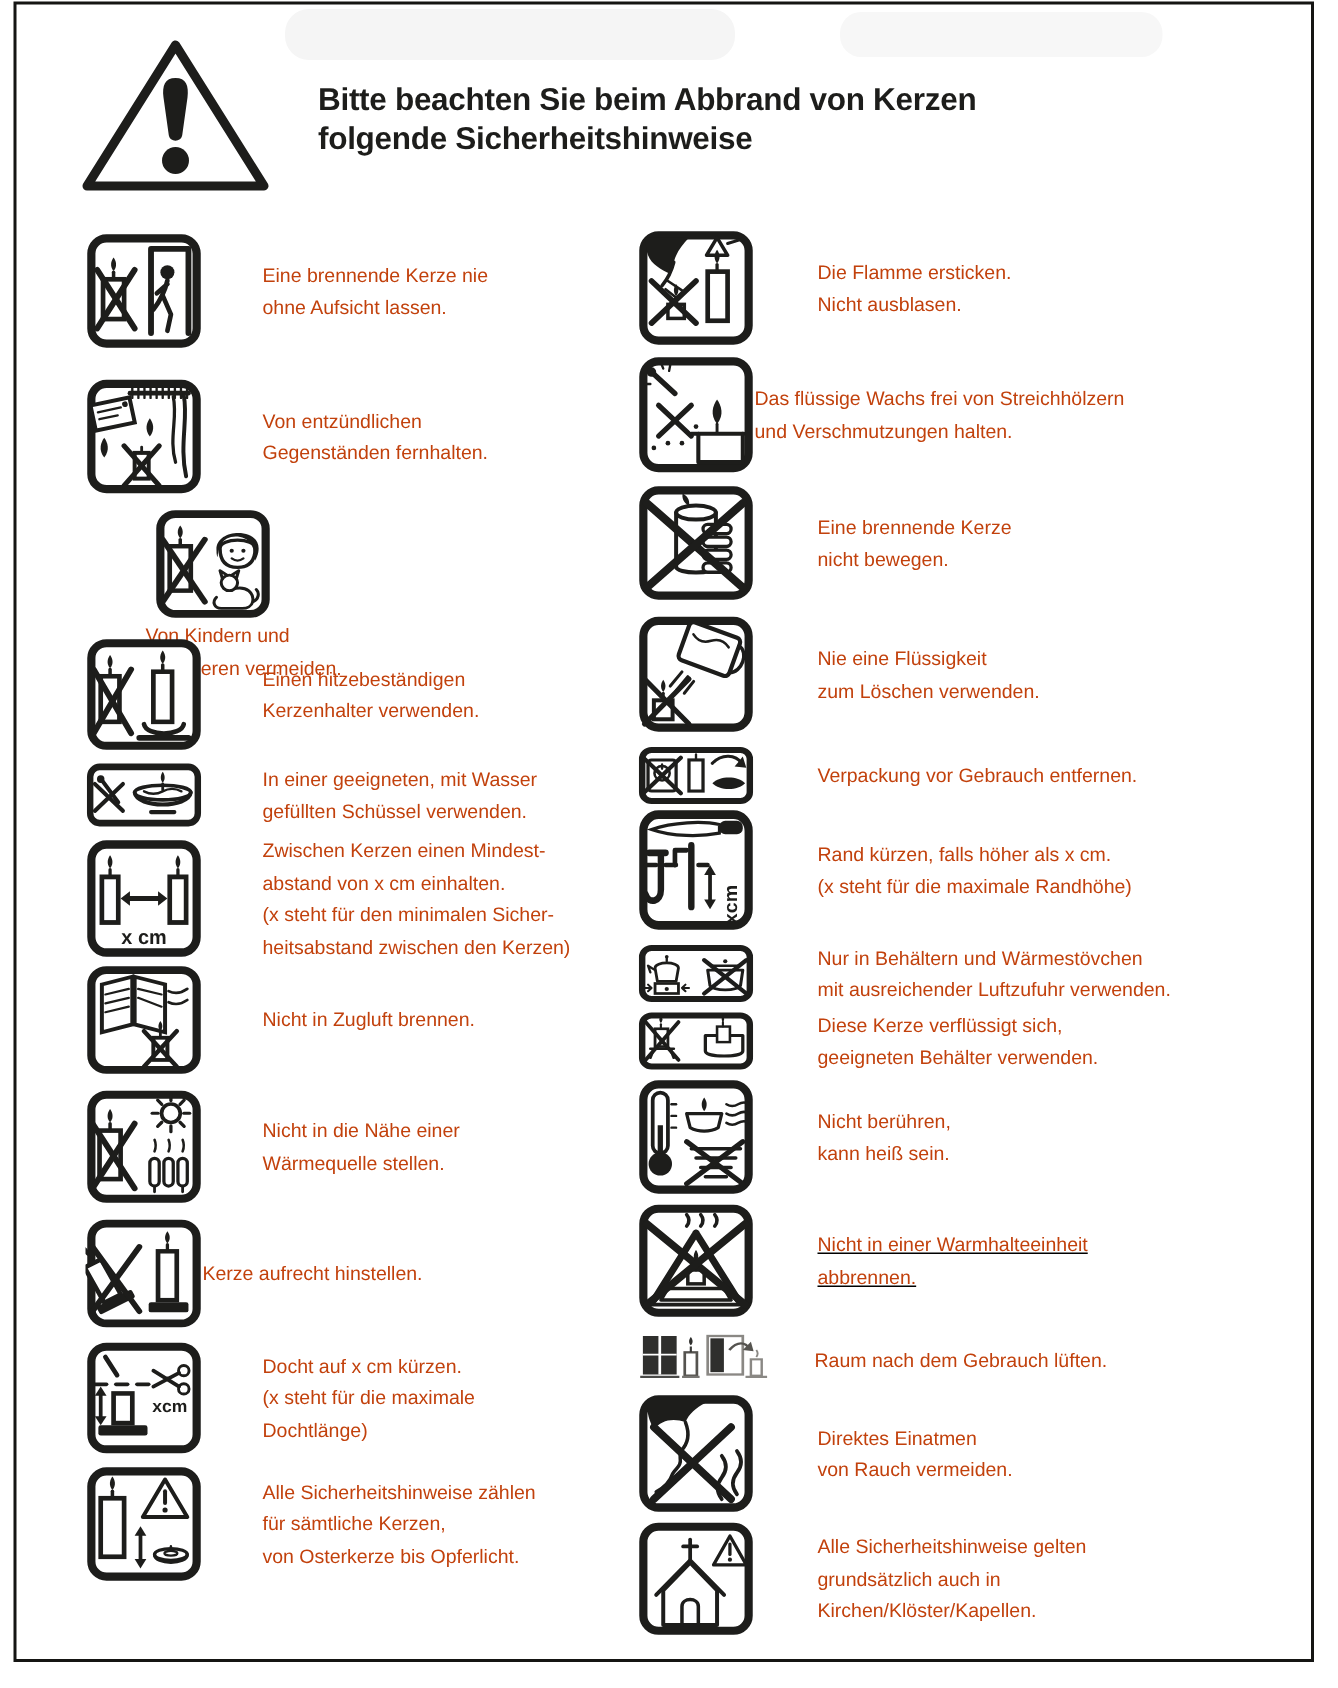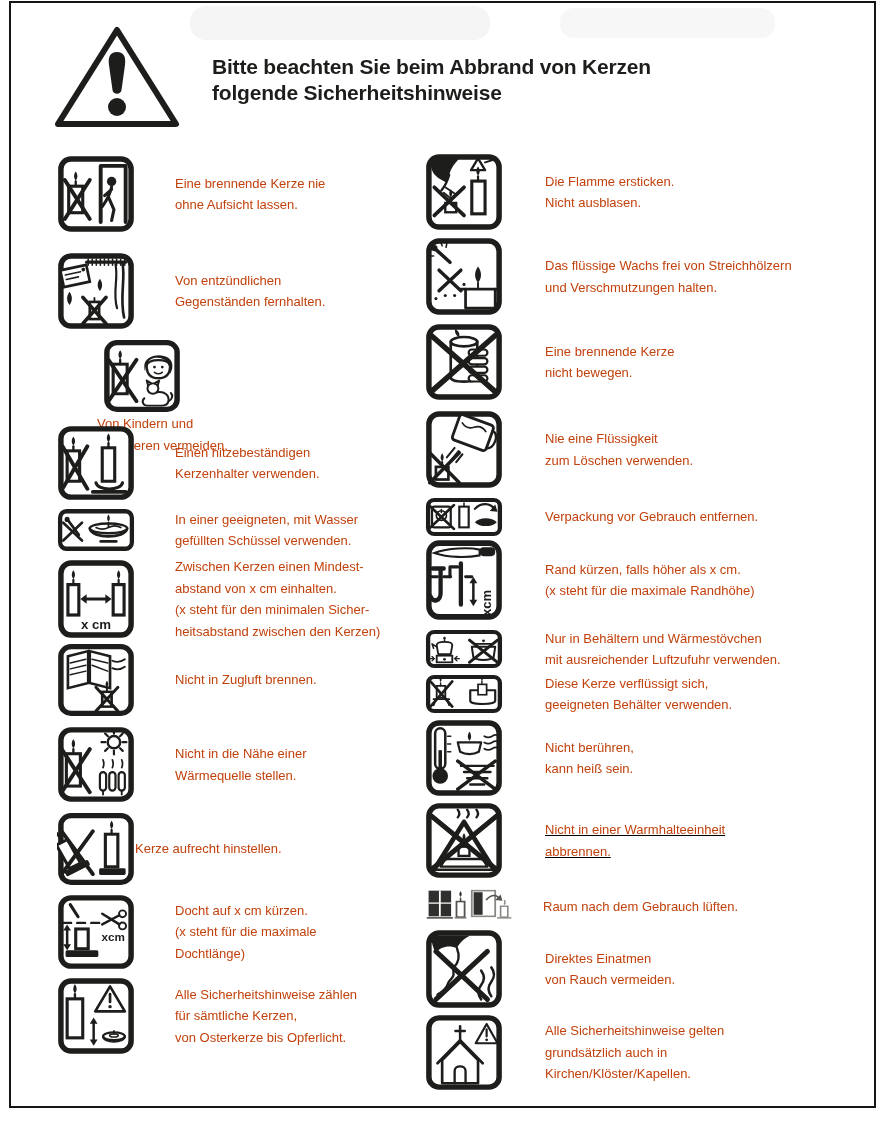--- a/index.html
+++ b/index.html
@@ -353,21 +353,21 @@
           <circle cx="26" cy="74" r="2" fill="#1d1d1b"></circle>
           <circle cx="38" cy="74" r="2" fill="#1d1d1b"></circle>
           <circle cx="50" cy="60" r="2" fill="#1d1d1b"></circle>
           <circle cx="14" cy="78" r="2" fill="#1d1d1b"></circle>
           <path d="M68,58 c6.4,-8 3.5200000000000005,-16 0,-20.8 c-3.5200000000000005,4.800000000000001 -6.4,12.8 0,20.8 Z" fill="#1d1d1b" stroke="none"></path>
           <line x1="68" y1="58" x2="68" y2="64" stroke="#1d1d1b" stroke-width="2.5" stroke-linecap="round"></line>
           <line x1="46" y1="66" x2="91" y2="66" stroke="#1d1d1b" stroke-width="3.5" stroke-linecap="round"></line>
           <path d="M52,66 V90 H90 V66" fill="none" stroke="#1d1d1b" stroke-width="3.5" stroke-linecap="round" stroke-linejoin="round"></path>
         </svg>
       </div>
-      <div class="txt" style="margin-left: 42px;">
+      <div class="txt" style="">
         <div>Das flüssige Wachs frei von Streichhölzern</div>
         <div>und Verschmutzungen halten.</div>
       </div>
     </div>
     <div class="row" style="left: 425px; top: 323px; height: 78px;">
       <div class="icon-box">
         <svg viewBox="0 0 100 100" width="78" height="78" preserveAspectRatio="none">
           <rect x="5" y="5" width="90" height="90" rx="13" fill="#fff" stroke="#1d1d1b" stroke-width="7"></rect>
           <ellipse cx="50" cy="24" rx="17" ry="6" fill="none" stroke="#1d1d1b" stroke-width="3.4"></ellipse>
           <line x1="33" y1="24" x2="33" y2="70" stroke="#1d1d1b" stroke-width="3.4" stroke-linecap="round"></line>

